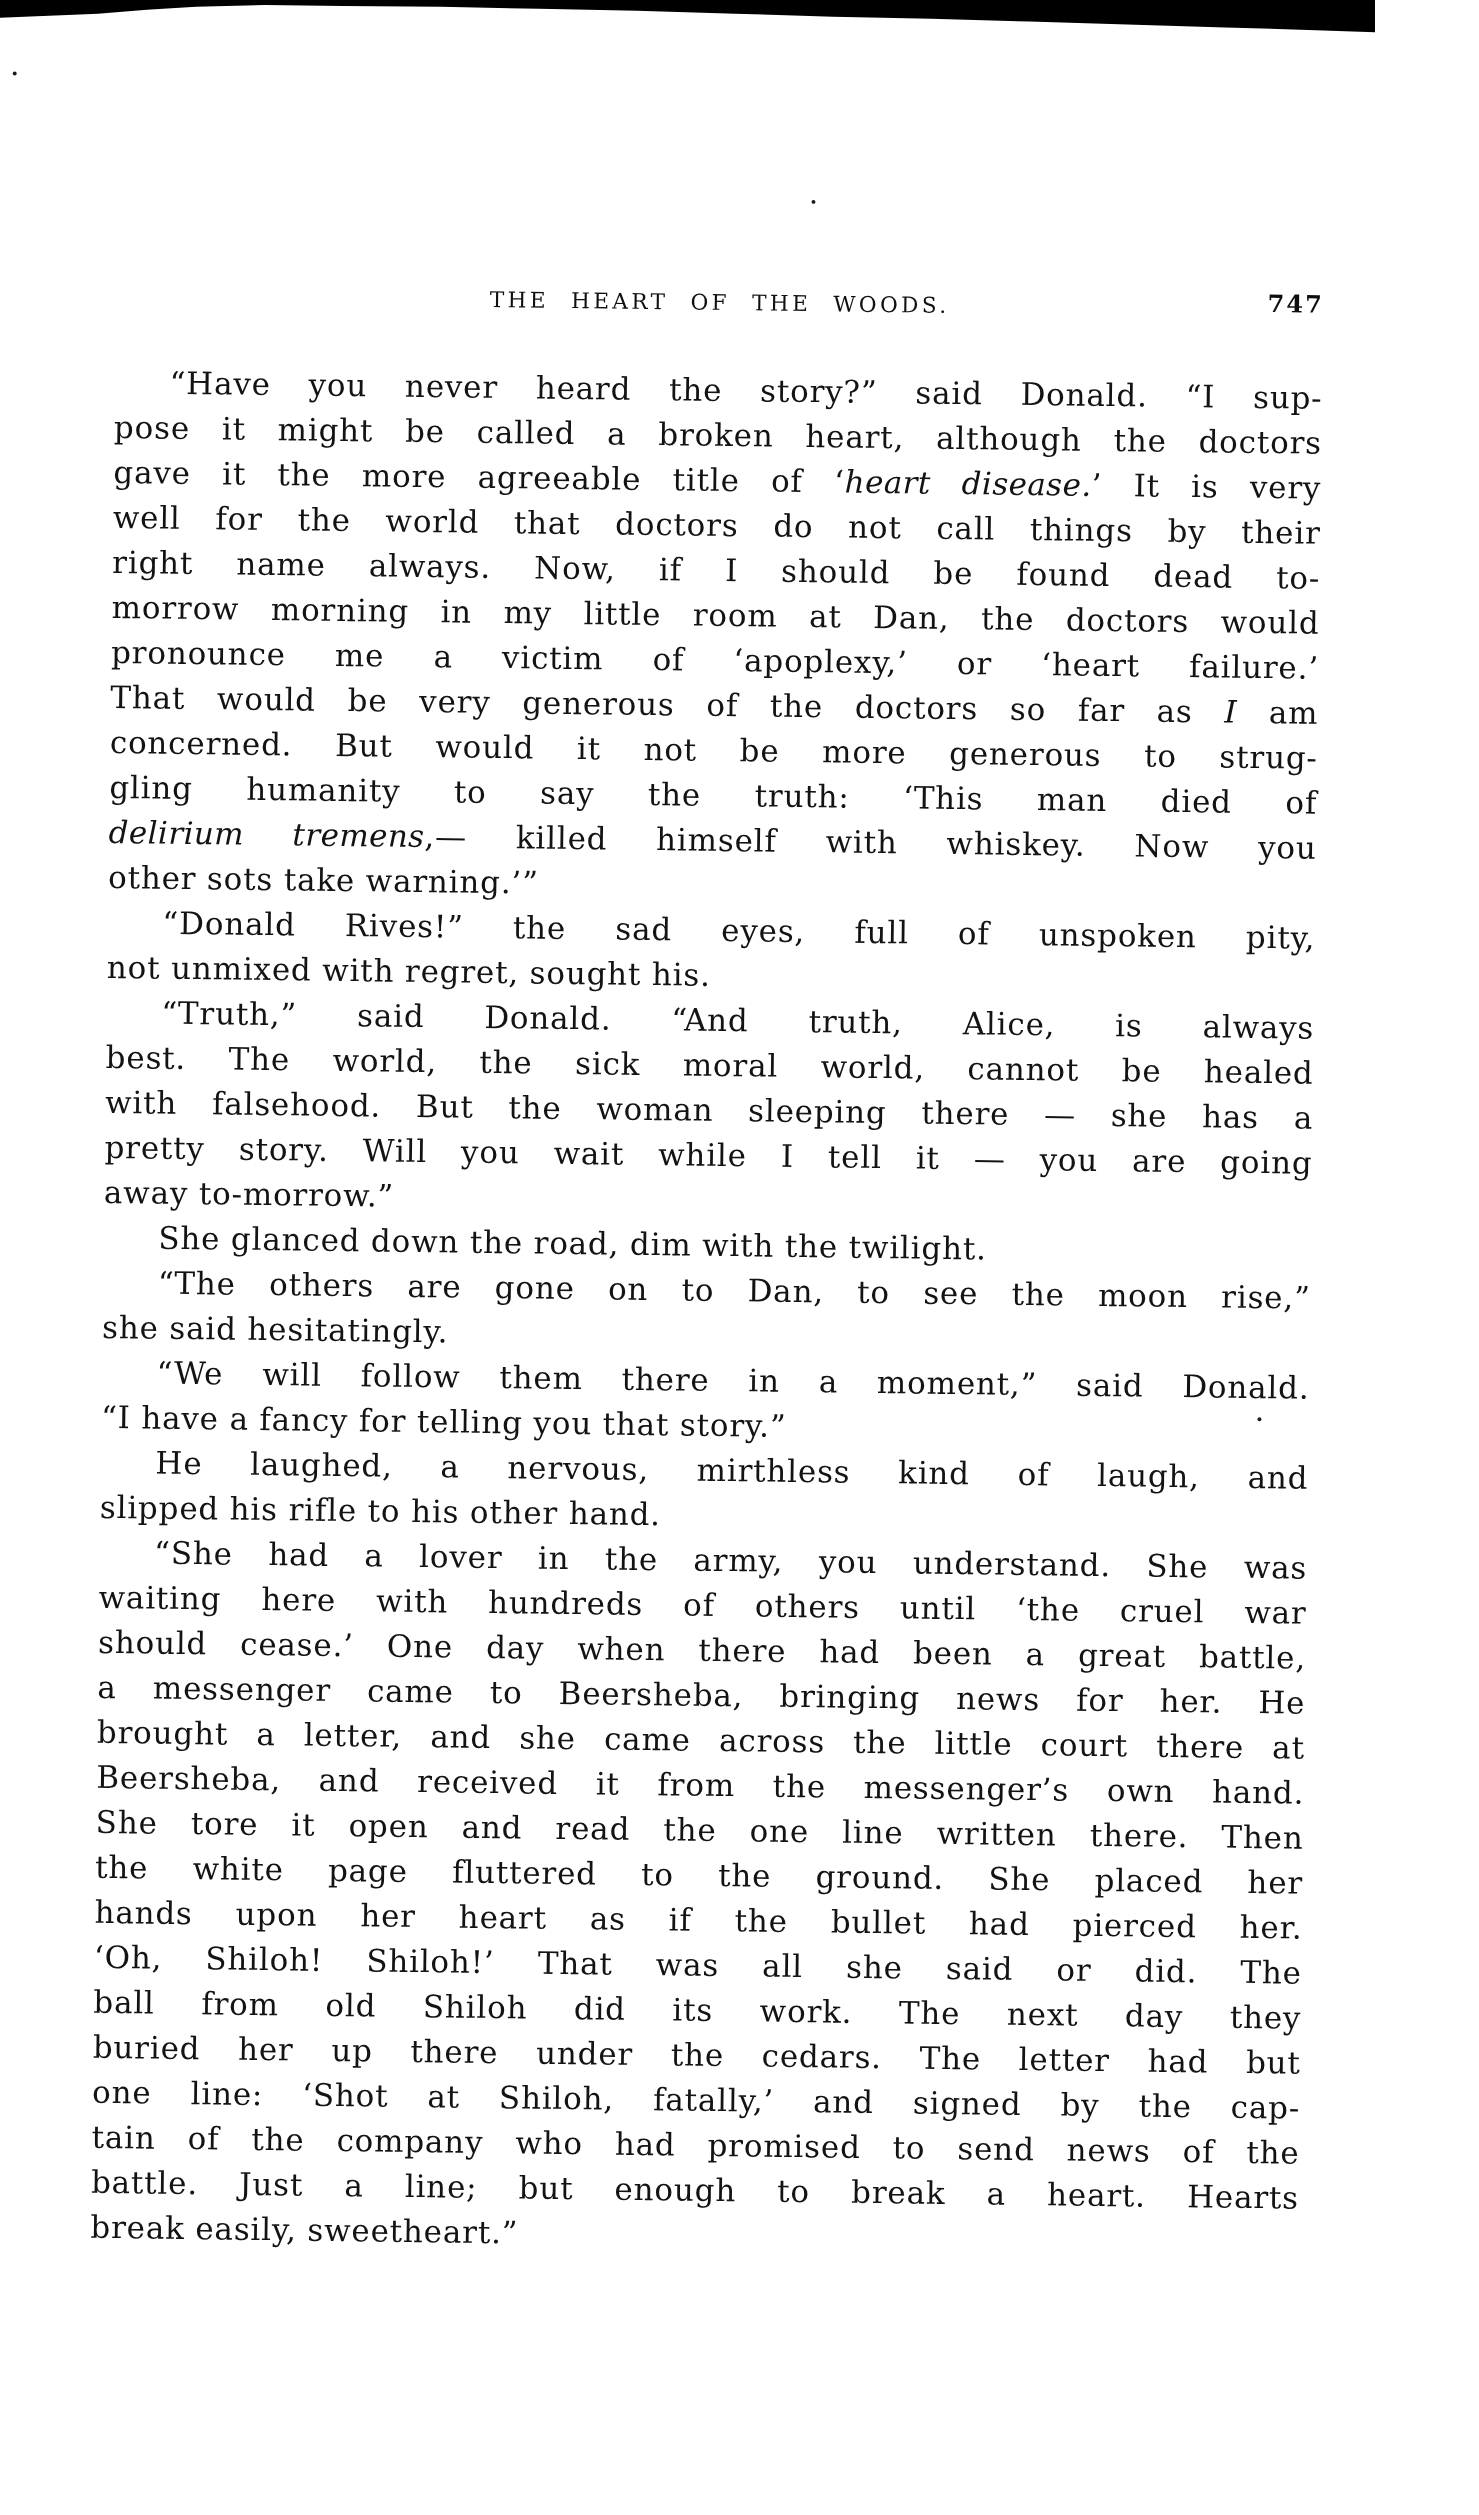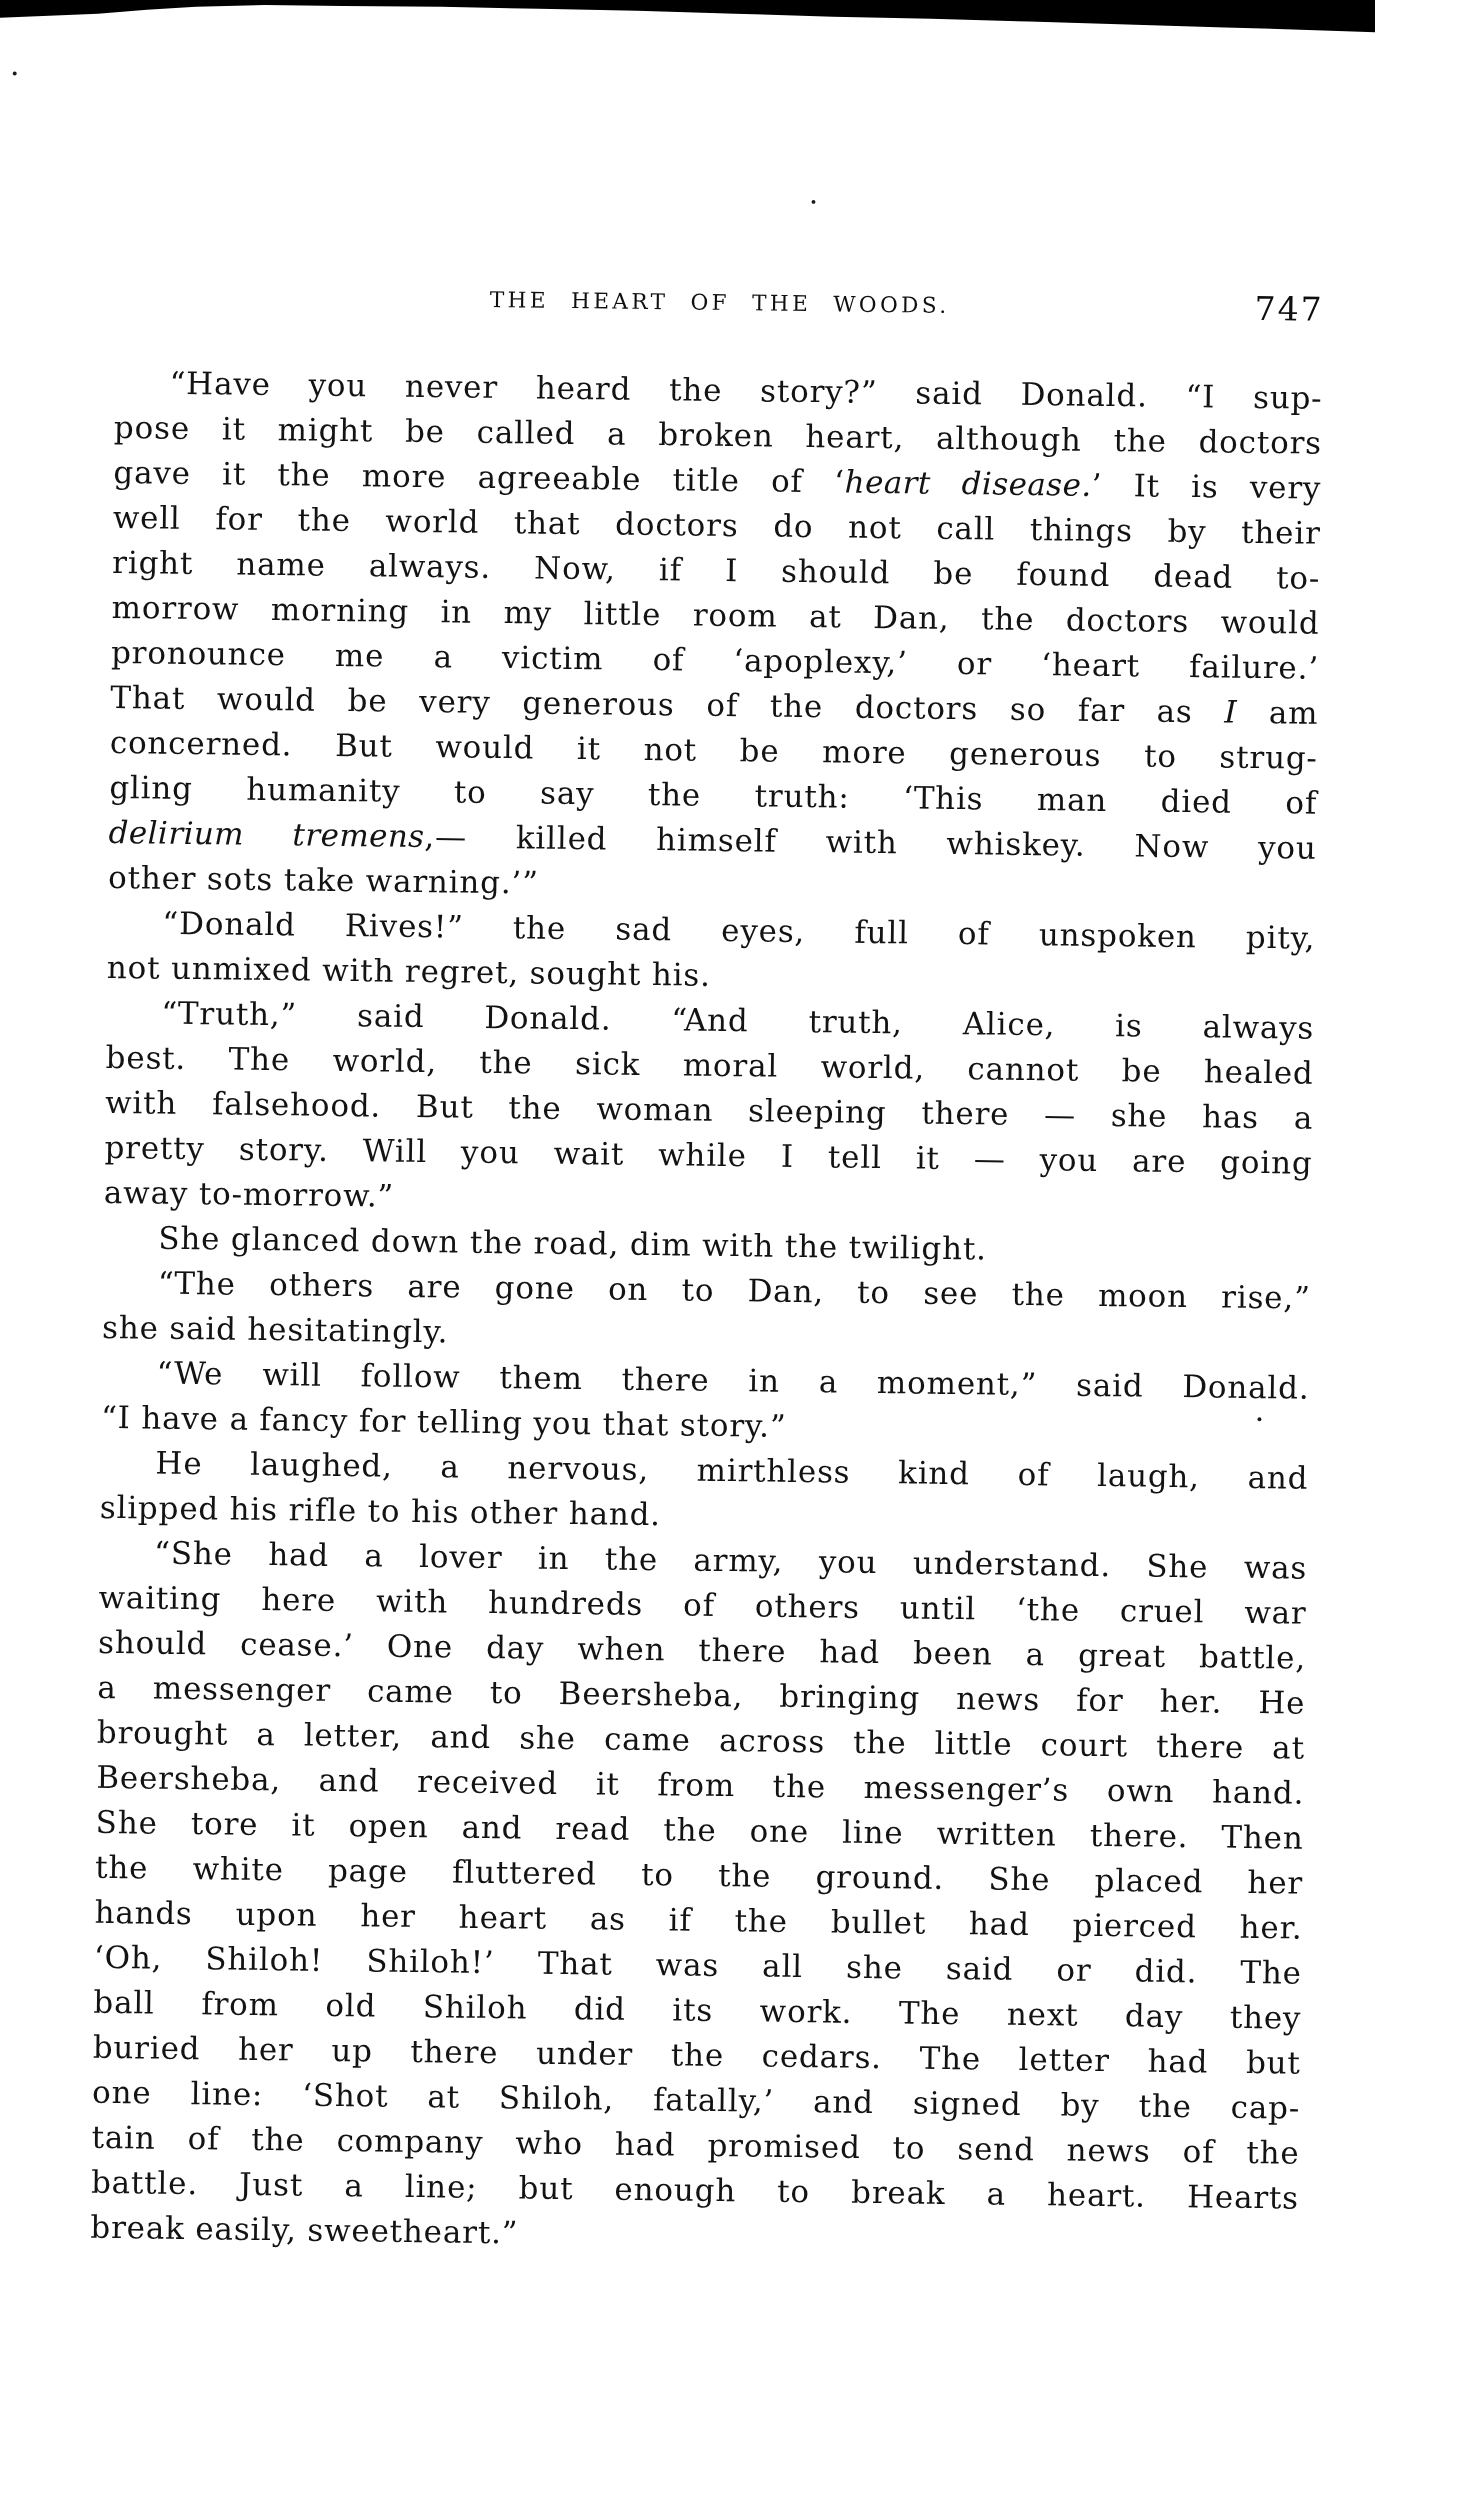--- a/index.html
+++ b/index.html
@@ -42,22 +42,22 @@
     font-size: 21.6px;
     letter-spacing: 3.4px;
     word-spacing: 11.8px;
     color: #101010;
     padding-top: 7.8px;
   }
   .pagenum {
     position: absolute;
     right: 0;
     top: 0;
-    font-size: 33px;
-    font-weight: normal;
+    font-size: 24px;
+    font-weight: bold;
     letter-spacing: 2px;
     color: #0e0e0e;
     margin-left: 12px;
   }
   .body-text {
     font-size: 31px;
     line-height: 45px;
     letter-spacing: 0.8px;
   }
   .line {

